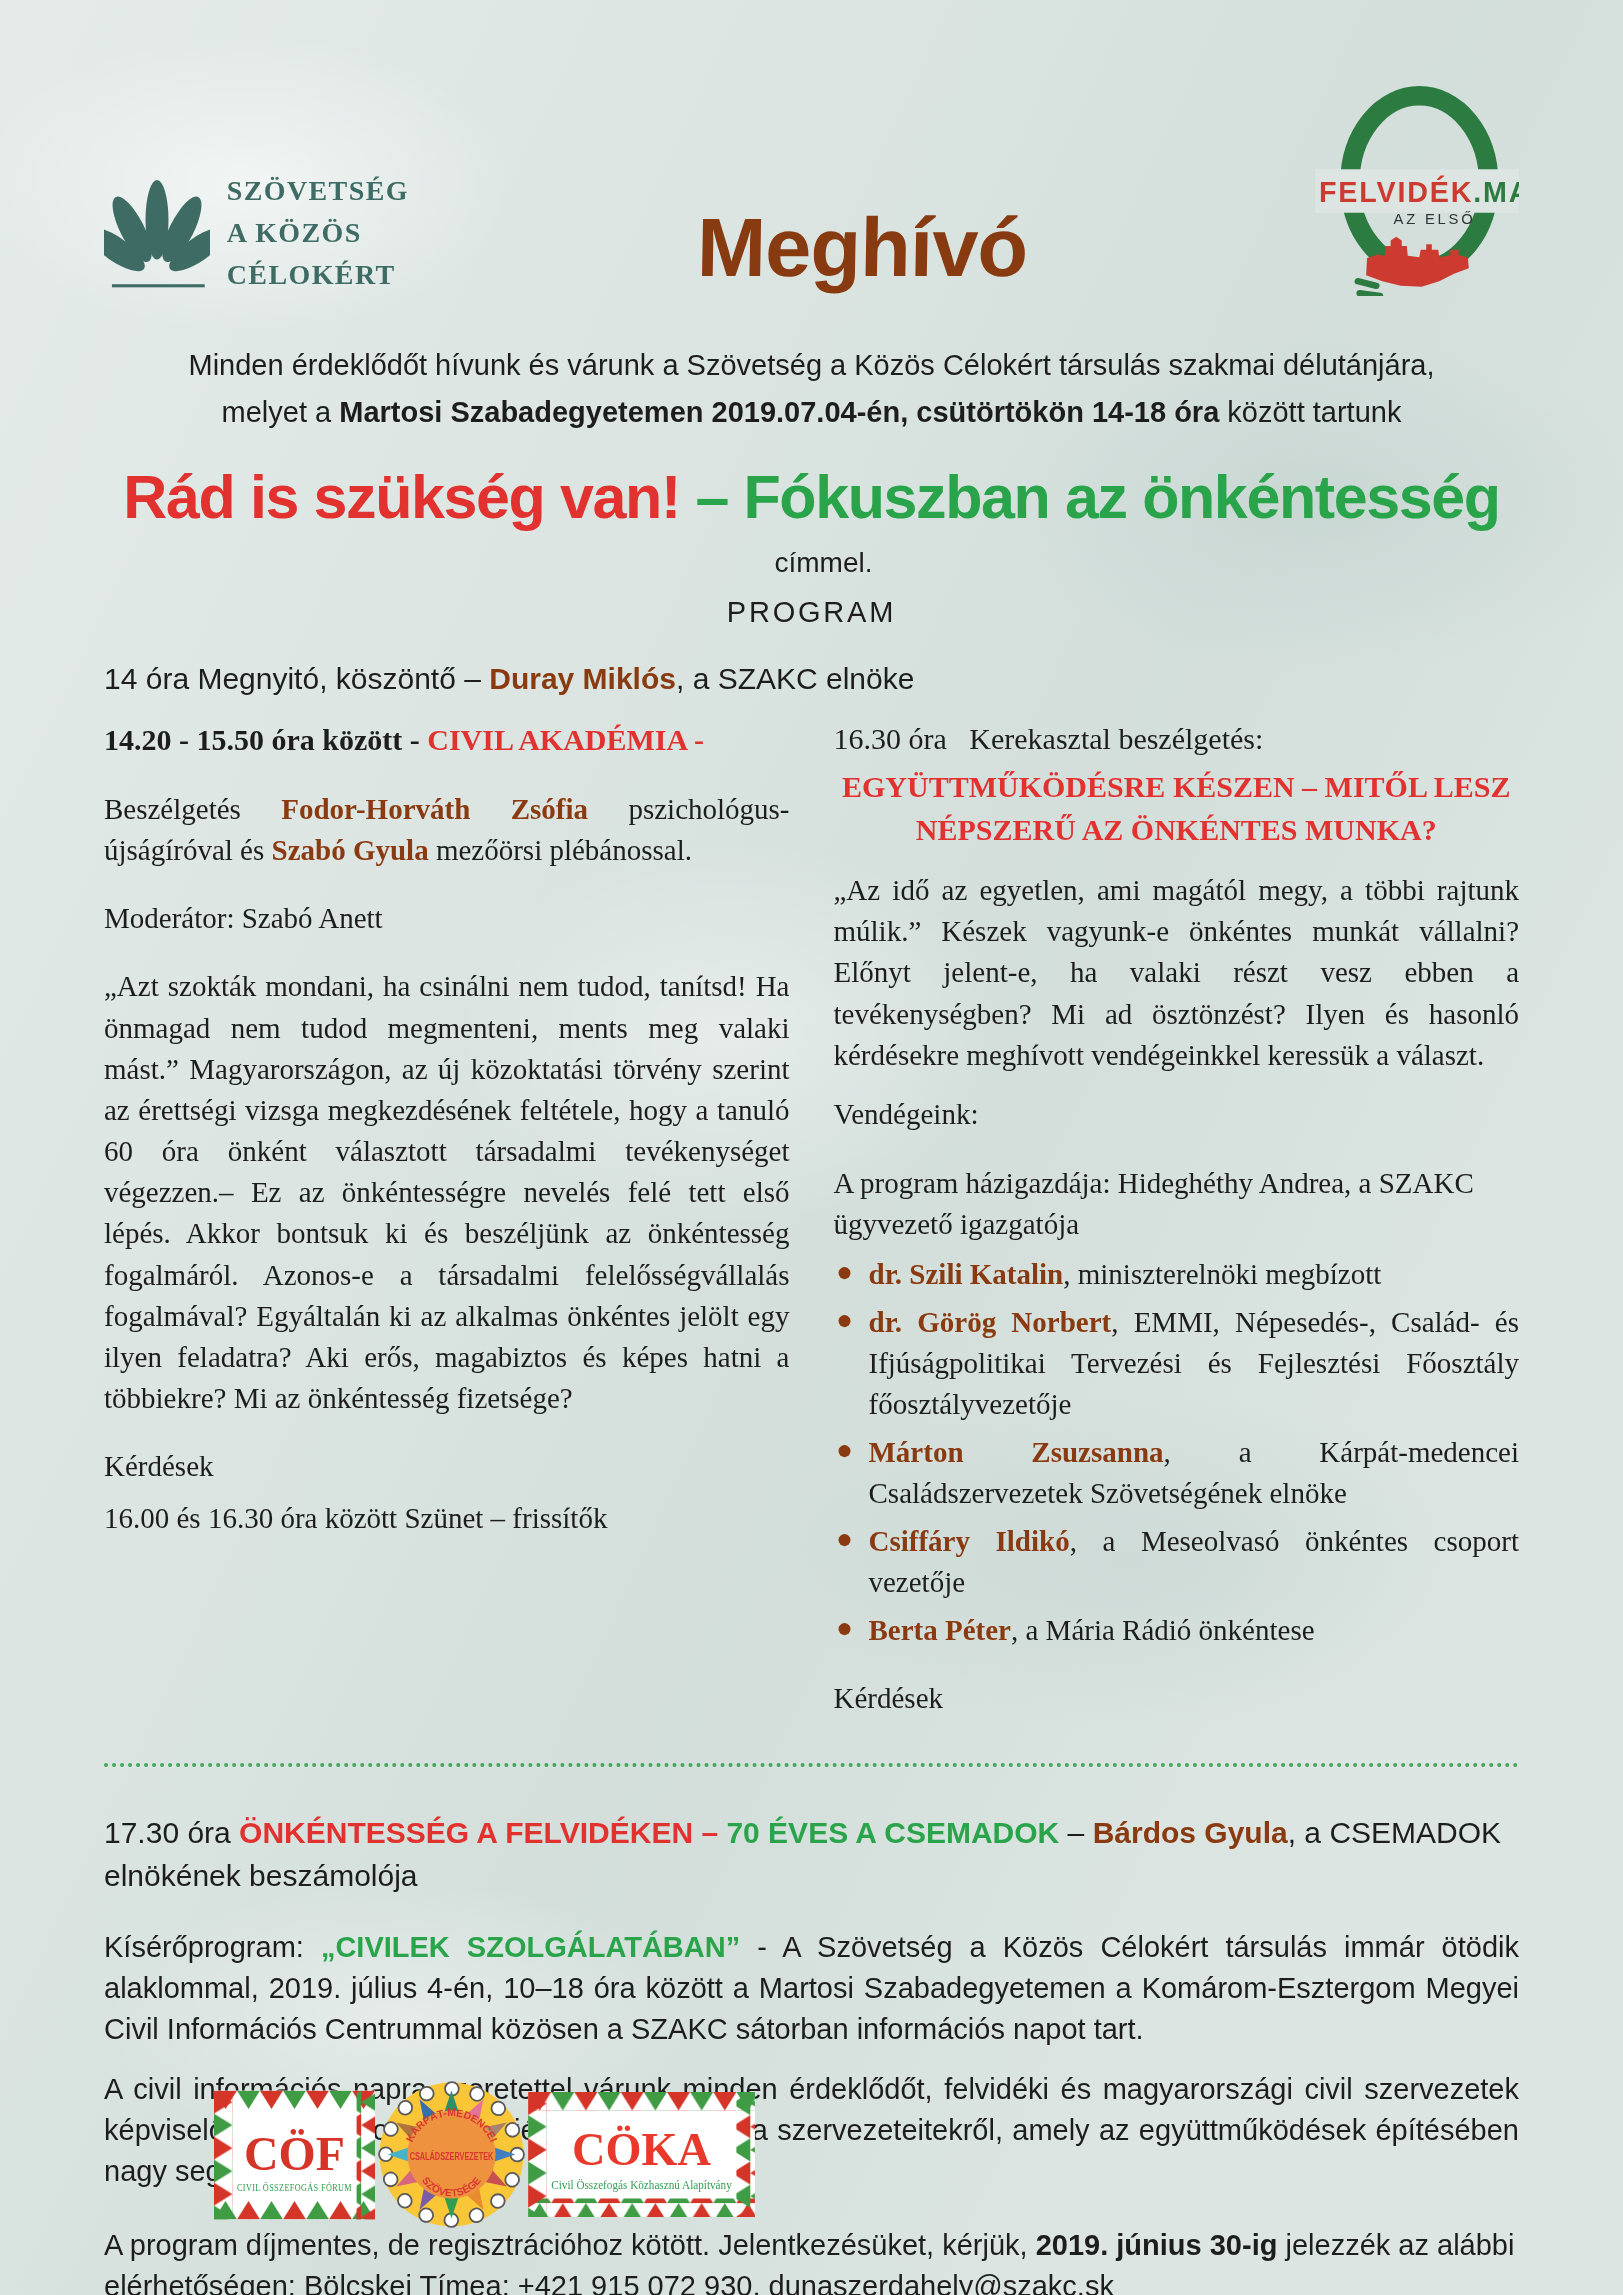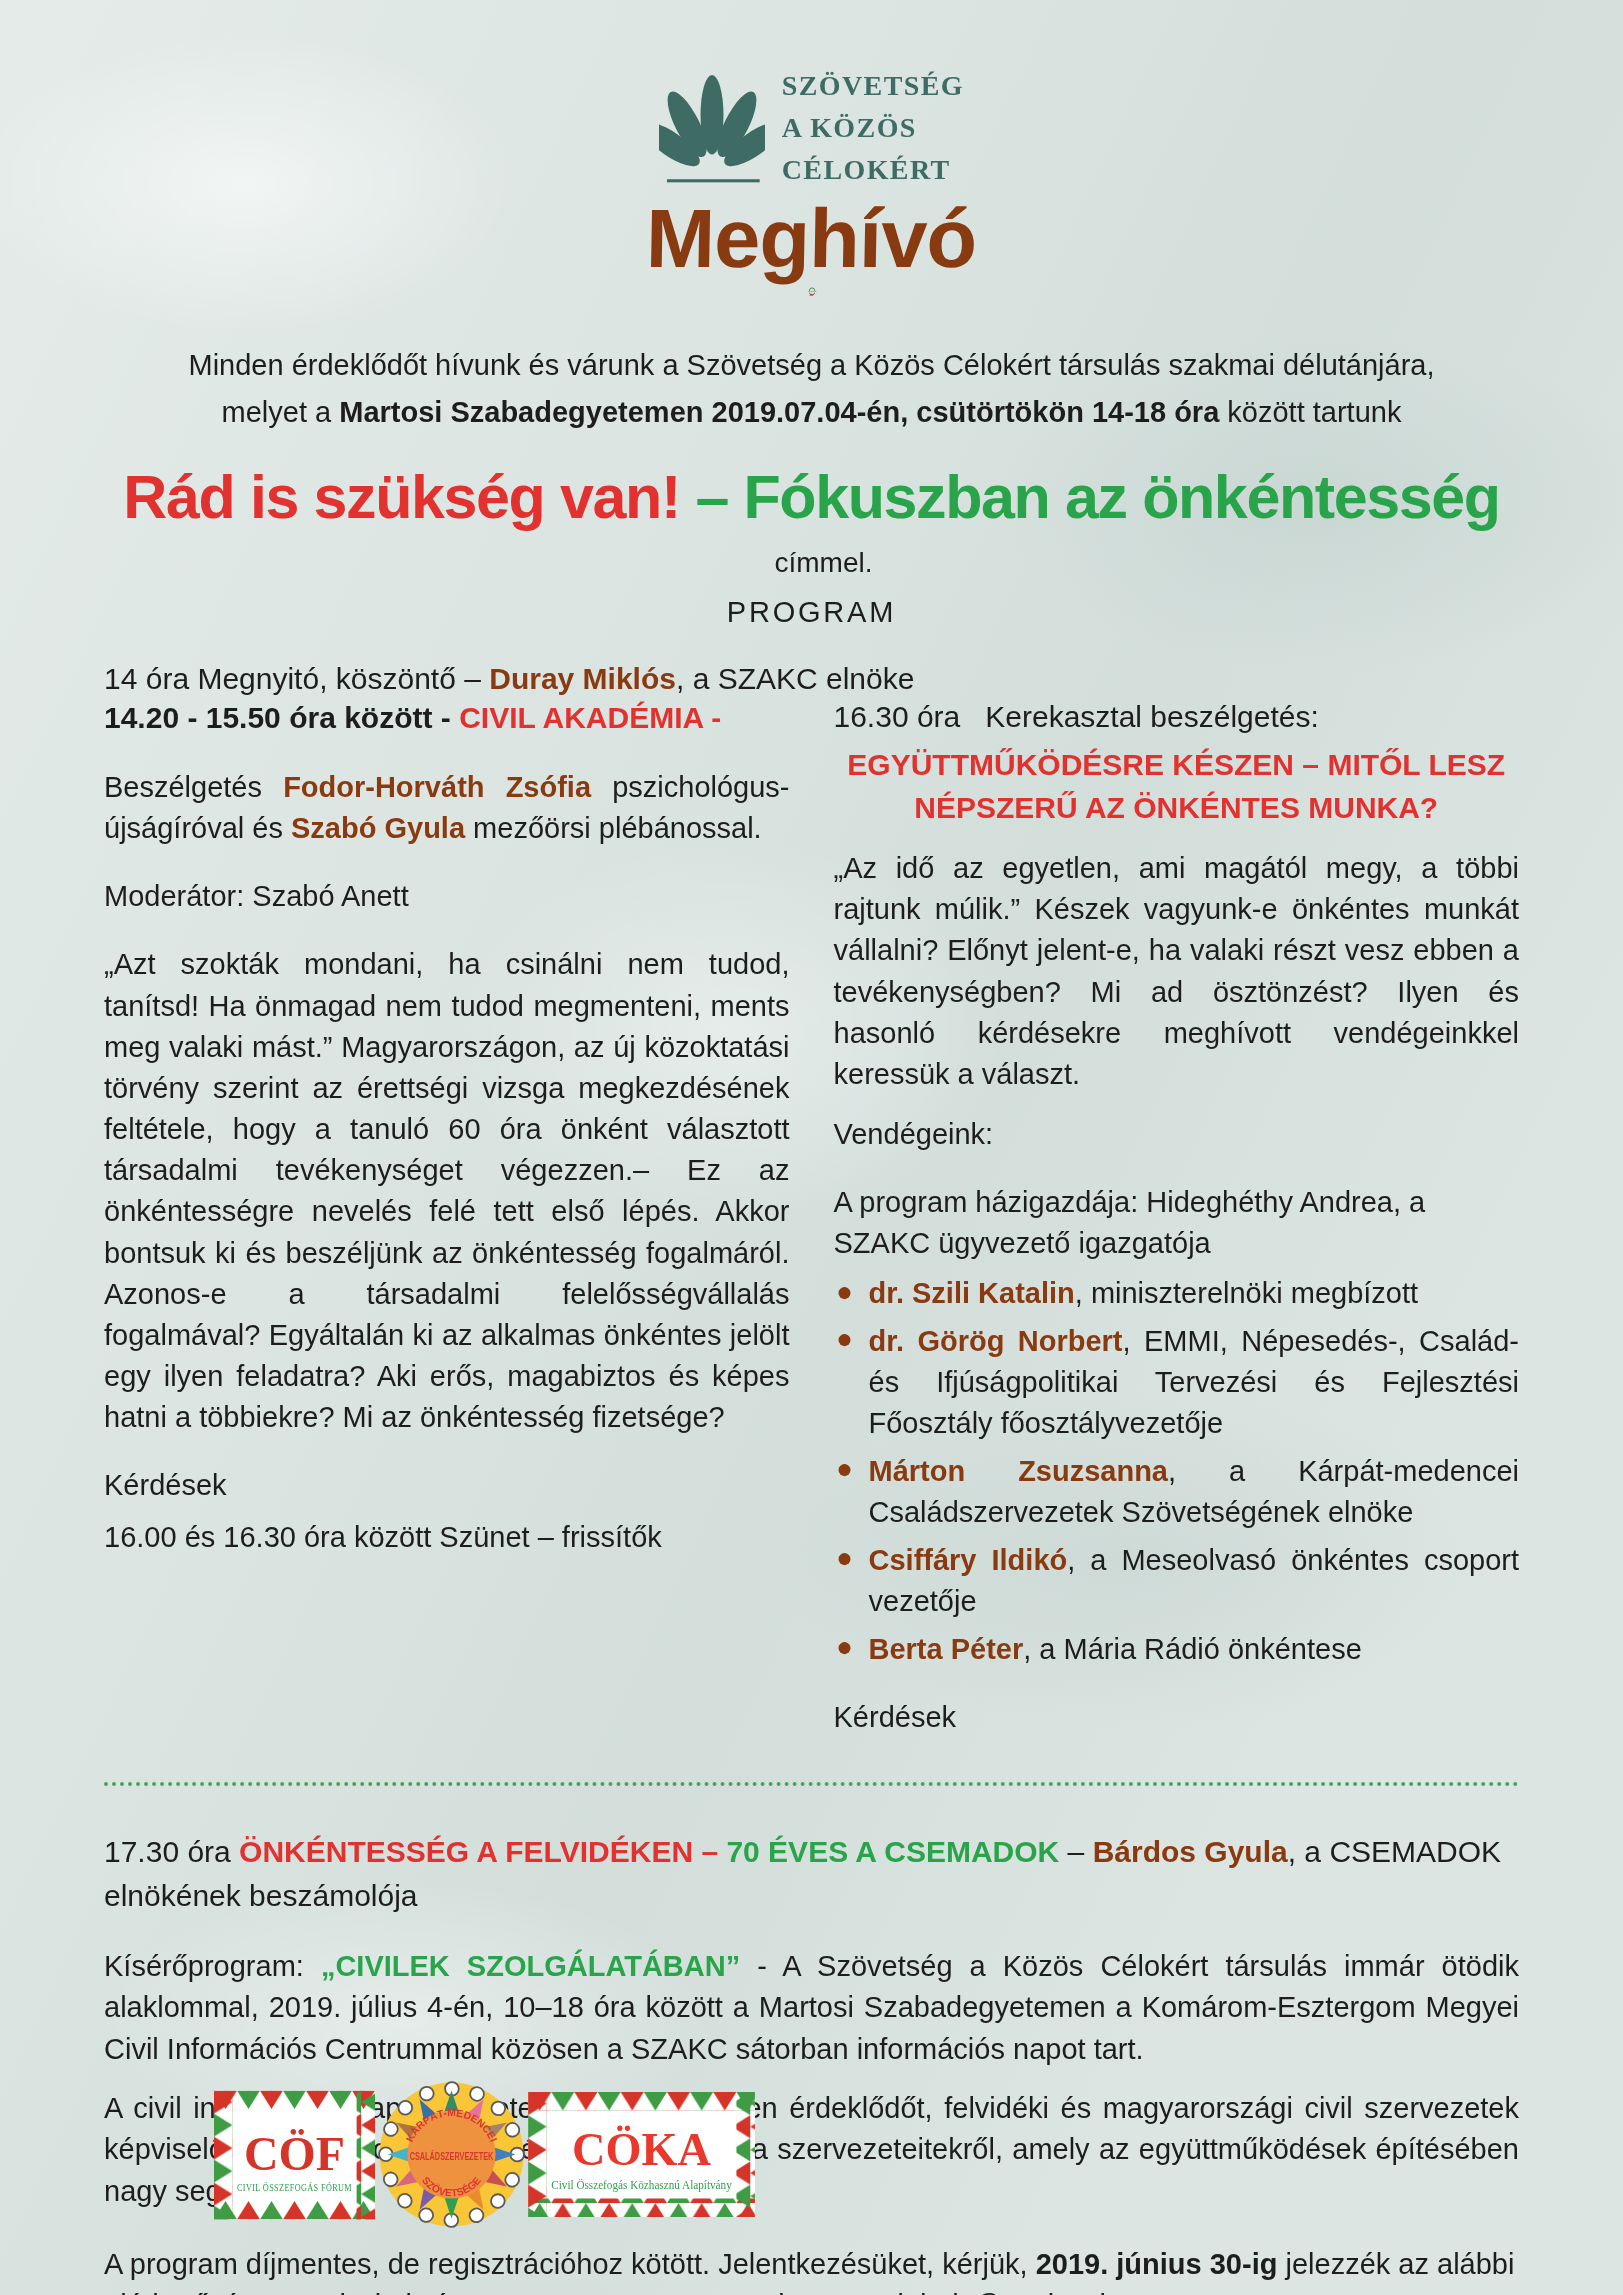--- a/index.html
+++ b/index.html
@@ -14,22 +14,22 @@
       radial-gradient(ellipse 463px 324px at 45% 45%, rgba(255,255,255,.38), transparent 60%),
       radial-gradient(ellipse 602px 278px at 70% 68%, rgba(168,190,184,.22), transparent 60%),
       radial-gradient(ellipse 509px 231px at 25% 88%, rgba(255,255,255,.40), transparent 60%),
       linear-gradient(115deg, rgba(255,255,255,.25) 0%, transparent 30%, rgba(160,185,178,.15) 55%, transparent 80%);
     font-family:"Liberation Sans", sans-serif;
     color:#1d1d1d;
   }
   .content{padding:0 104px;}
   
   .header{
-    display:flex;align-items:center;justify-content:space-between;
-    margin-top:65px;padding:0 104px;height:231px;flex-direction:column;
+    display:flex;align-items:flex-end;justify-content:space-between;
+    margin-top:65px;padding:0 104px;height:231px;
   }
   .szakc-logo{display:flex;align-items:center;gap:16.7px;}
   .szakc-text{
     font-family:"Liberation Serif", serif;font-weight:bold;
     color:#3e6c65;font-size:28px;line-height:1.5;letter-spacing:1.4px;
   }
   .meghivo{
     font-size:83px;font-weight:bold;color:#883a10;margin:0;
     letter-spacing:-0.9px;transform:skewX(-1deg);
   }
@@ -40,21 +40,21 @@
     margin:28px 0 0 0;text-align:center;
     font-size:61px;font-weight:bold;letter-spacing:-1.4px;line-height:1.1;
   }
   .red{color:#e23230;}
   .green{color:#2aa44a;}
   .brown{color:#8a3a10;font-weight:bold;}
   .cimmel{margin-top:15.7px;text-align:center;font-size:28px;padding-left:24px;}
   .program-label{margin-top:17.6px;text-align:center;font-size:29px;letter-spacing:2.8px;}
   .opening-line{margin-top:33px;font-size:30px;}
   
-  .columns{display:flex;gap:44px;}
+  .columns{display:flex;gap:44px;margin-top:22px;font-family:Liberation Serif, serif;}
   .col{width:694px;font-size:29px;line-height:1.42;}
   .session-head{font-weight:bold;font-size:30px;line-height:1.45;}
   .session-head .line2{display:block;text-align:center;}
   .session-head-right{text-align:center;font-weight:bold;font-size:30px;line-height:1.45;margin-top:3.7px;}
   .pre{white-space:pre-wrap;}
   .para{margin-top:27px;text-align:justify;}
   .plain{margin-top:27px;}
   .guest-list{list-style:none;margin:9.3px 0 0 0;padding:0;}
   .guest-list li{position:relative;padding-left:35px;margin-top:6.5px;text-align:justify;}
   .guest-list .bullet{position:absolute;left:2.8px;top:-1.9px;color:#8a3a10;font-size:28px;}

